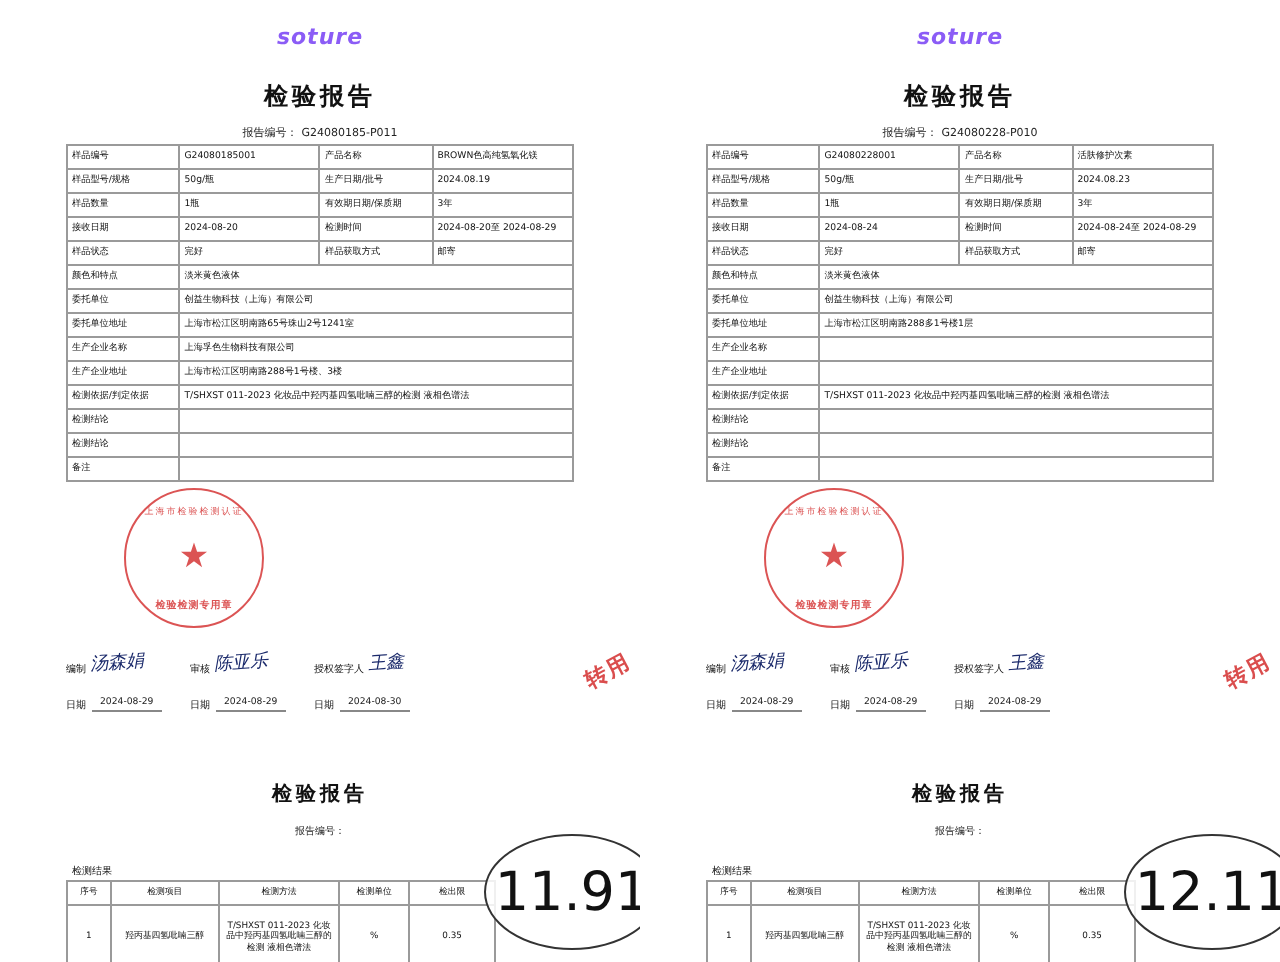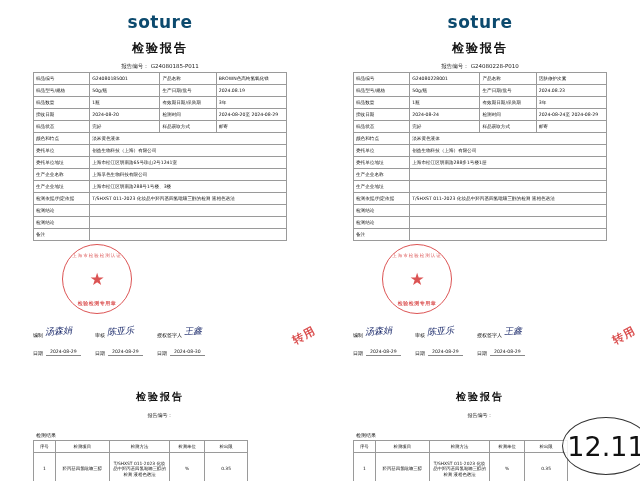--- a/index.html
+++ b/index.html
@@ -30,25 +30,26 @@
   }
   .sheet.left { left: 0; }
   .sheet.right { left: 320px; }
 
   .brand {
     position: absolute;
     top: 12px;
     left: 0;
     width: 320px;
     text-align: center;
-    font-size: 17px;
+    font-size: 11px;
     font-weight: bold;
-    color: #0c4a6e;
+    color: #8b5cf6;
     letter-spacing: 0.5px;
     font-family: "DejaVu Sans", "Liberation Sans", sans-serif;
+    font-style: italic;
   }
   .doc-title {
     position: absolute;
     top: 40px;
     left: 0;
     width: 320px;
     text-align: center;
     font-size: 12px;
     font-weight: bold;
     letter-spacing: 2px;
@@ -394,20 +395,21 @@
       </tr>
       <tr class="body">
         <td>1</td>
         <td>羟丙基四氢吡喃三醇</td>
         <td>T/SHXST 011-2023 化妆品中羟丙基四氢吡喃三醇的检测 液相色谱法</td>
         <td>%</td>
         <td>0.35</td>
       </tr>
     </tbody>
       </table>
+    <div class="big-circle l">11.91</div>
   </div>
 
   <div class="sheet right">
     <div class="brand">soture</div>
     <div class="doc-title">检验报告</div>
     <div class="report-no">
       <span class="label">报告编号：</span><span>G24080228-P010</span>
     </div>
 
     <table class="grid">

